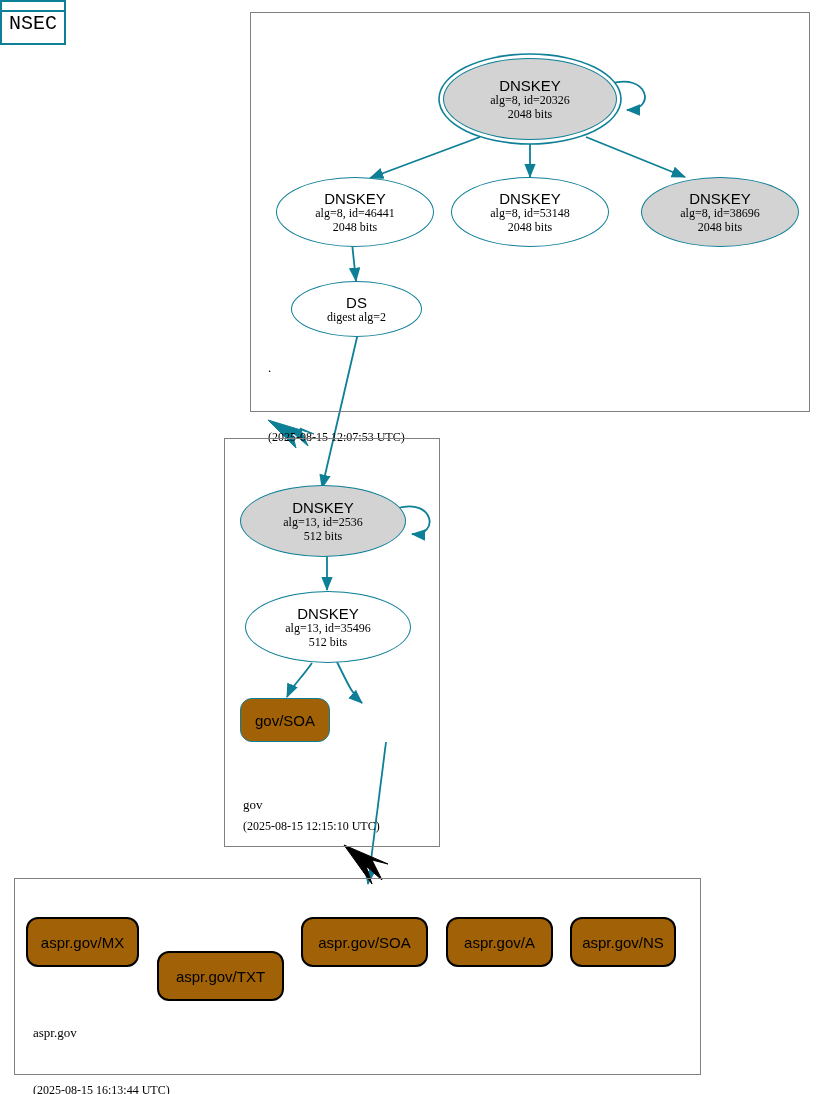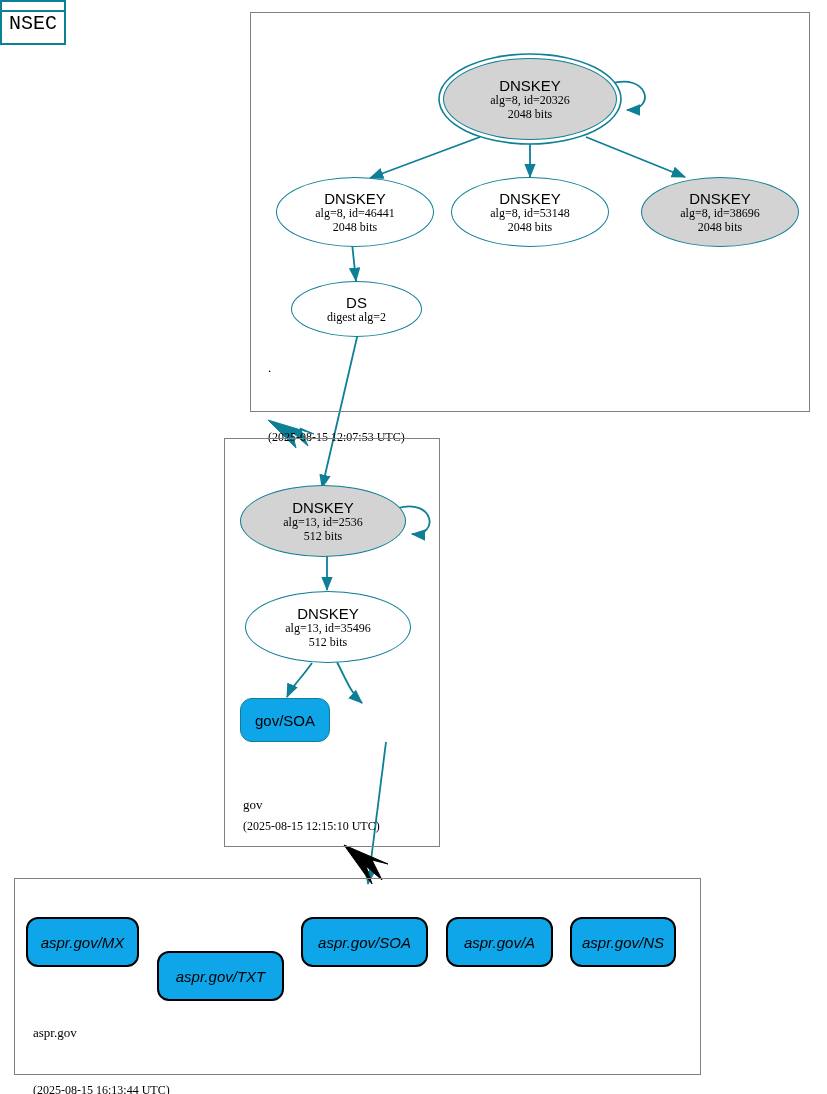--- a/index.html
+++ b/index.html
@@ -62,21 +62,21 @@
     line-height: 17px;
   }
   .node .sub {
     font-family: "Liberation Serif", serif;
     font-size: 12px;
     line-height: 13.5px;
   }
   .rrset-rounded {
     border: 1.8px solid #0d7f96;
     border-radius: 12px;
-    background: #0ea5e9;
+    background: #a16207;
   }
   .rrset-rounded .title { font-size: 15px; }
 
   .nsec-box {
     border: 2.2px solid #0d7f96;
     background: #ffffff;
     display: block;
     padding: 0;
   }
   .nsec-box .bar {
@@ -86,21 +86,20 @@
   .nsec-box .label {
     font-family: Liberation Mono, monospace;
     font-size: 20px;
     line-height: 24px;
     text-align: center;
   }
 
   .insecure {
     border-color: #000000 !important;
     border-width: 2.2px !important;
-    font-style: italic;
   }
   .insecure .title { color: #000000; }
 </style>
 </head>
 <body>
 
 <svg id="canvas" viewBox="0 0 827 1094" xmlns="http://www.w3.org/2000/svg">
   <defs>
     <marker id="arrow-teal" markerWidth="9" markerHeight="9" refX="7.4" refY="3.2" orient="auto" markerUnits="strokeWidth">
       <path d="M0,0 L8,3.2 L0,6.4 z" fill="#0d7f96"></path>

